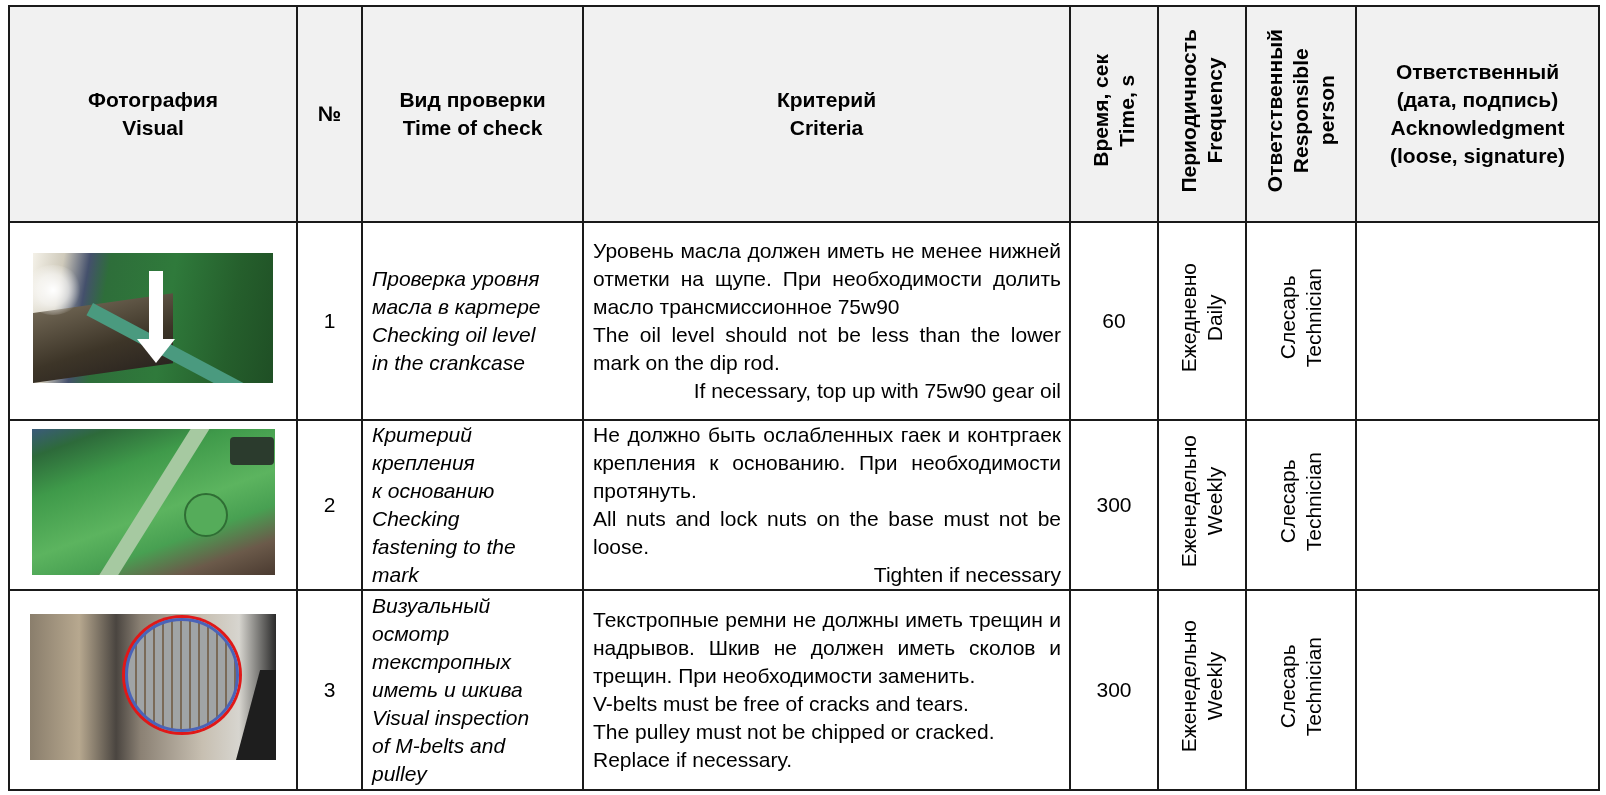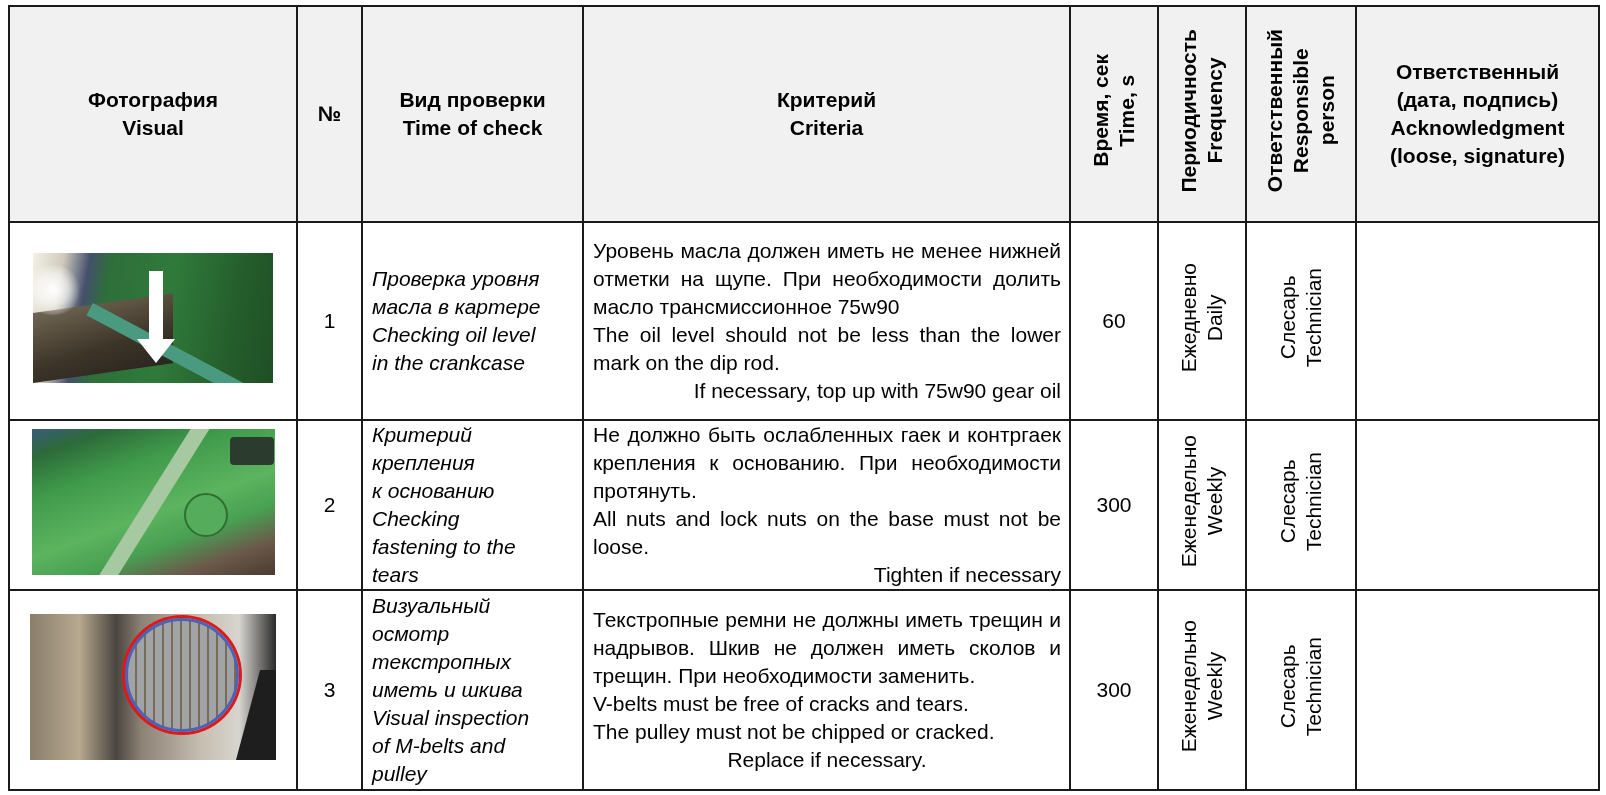--- a/index.html
+++ b/index.html
@@ -140,21 +140,21 @@
         <div class="band"></div><div class="port"></div><div class="pipe"></div>
       </div>
     </td>
     <td class="num">2</td>
     <td class="type">
       <div>Критерий</div>
       <div>крепления</div>
       <div>к основанию</div>
       <div>Checking</div>
       <div>fastening to the</div>
-      <div>tears</div>
+      <div>mark</div>
     </td>
     <td class="crit">
       <span class="para">Не должно быть ослабленных гаек и контргаек крепления к основанию. При необходимости протянуть.</span>
       <span class="para">All nuts and lock nuts on the base must not be loose.</span>
       <span class="para" style="text-align:right">Tighten if necessary</span>
     </td>
     <td class="time">300</td>
     <td class="freq">
       <span class="vert">
         <span style="display:block">Еженедельно</span>
@@ -184,21 +184,21 @@
       <div>текстропных</div>
       <div>иметь и шкива</div>
       <div>Visual inspection</div>
       <div>of M-belts and</div>
       <div>pulley</div>
     </td>
     <td class="crit">
       <span class="para">Текстропные ремни не должны иметь трещин и надрывов. Шкив не должен иметь сколов и трещин. При необходимости заменить.</span>
       <span class="para">V-belts must be free of cracks and tears.</span>
       <span class="para">The pulley must not be chipped or cracked.</span>
-      <span class="para" style="text-align:center">Replace if necessary.</span>
+      <span class="para" style="text-align:left">Replace if necessary.</span>
     </td>
     <td class="time">300</td>
     <td class="freq">
       <span class="vert">
         <span style="display:block">Еженедельно</span>
         <span style="display:block">Weekly</span>
       </span>
     </td>
     <td class="resp">
       <span class="vert">

